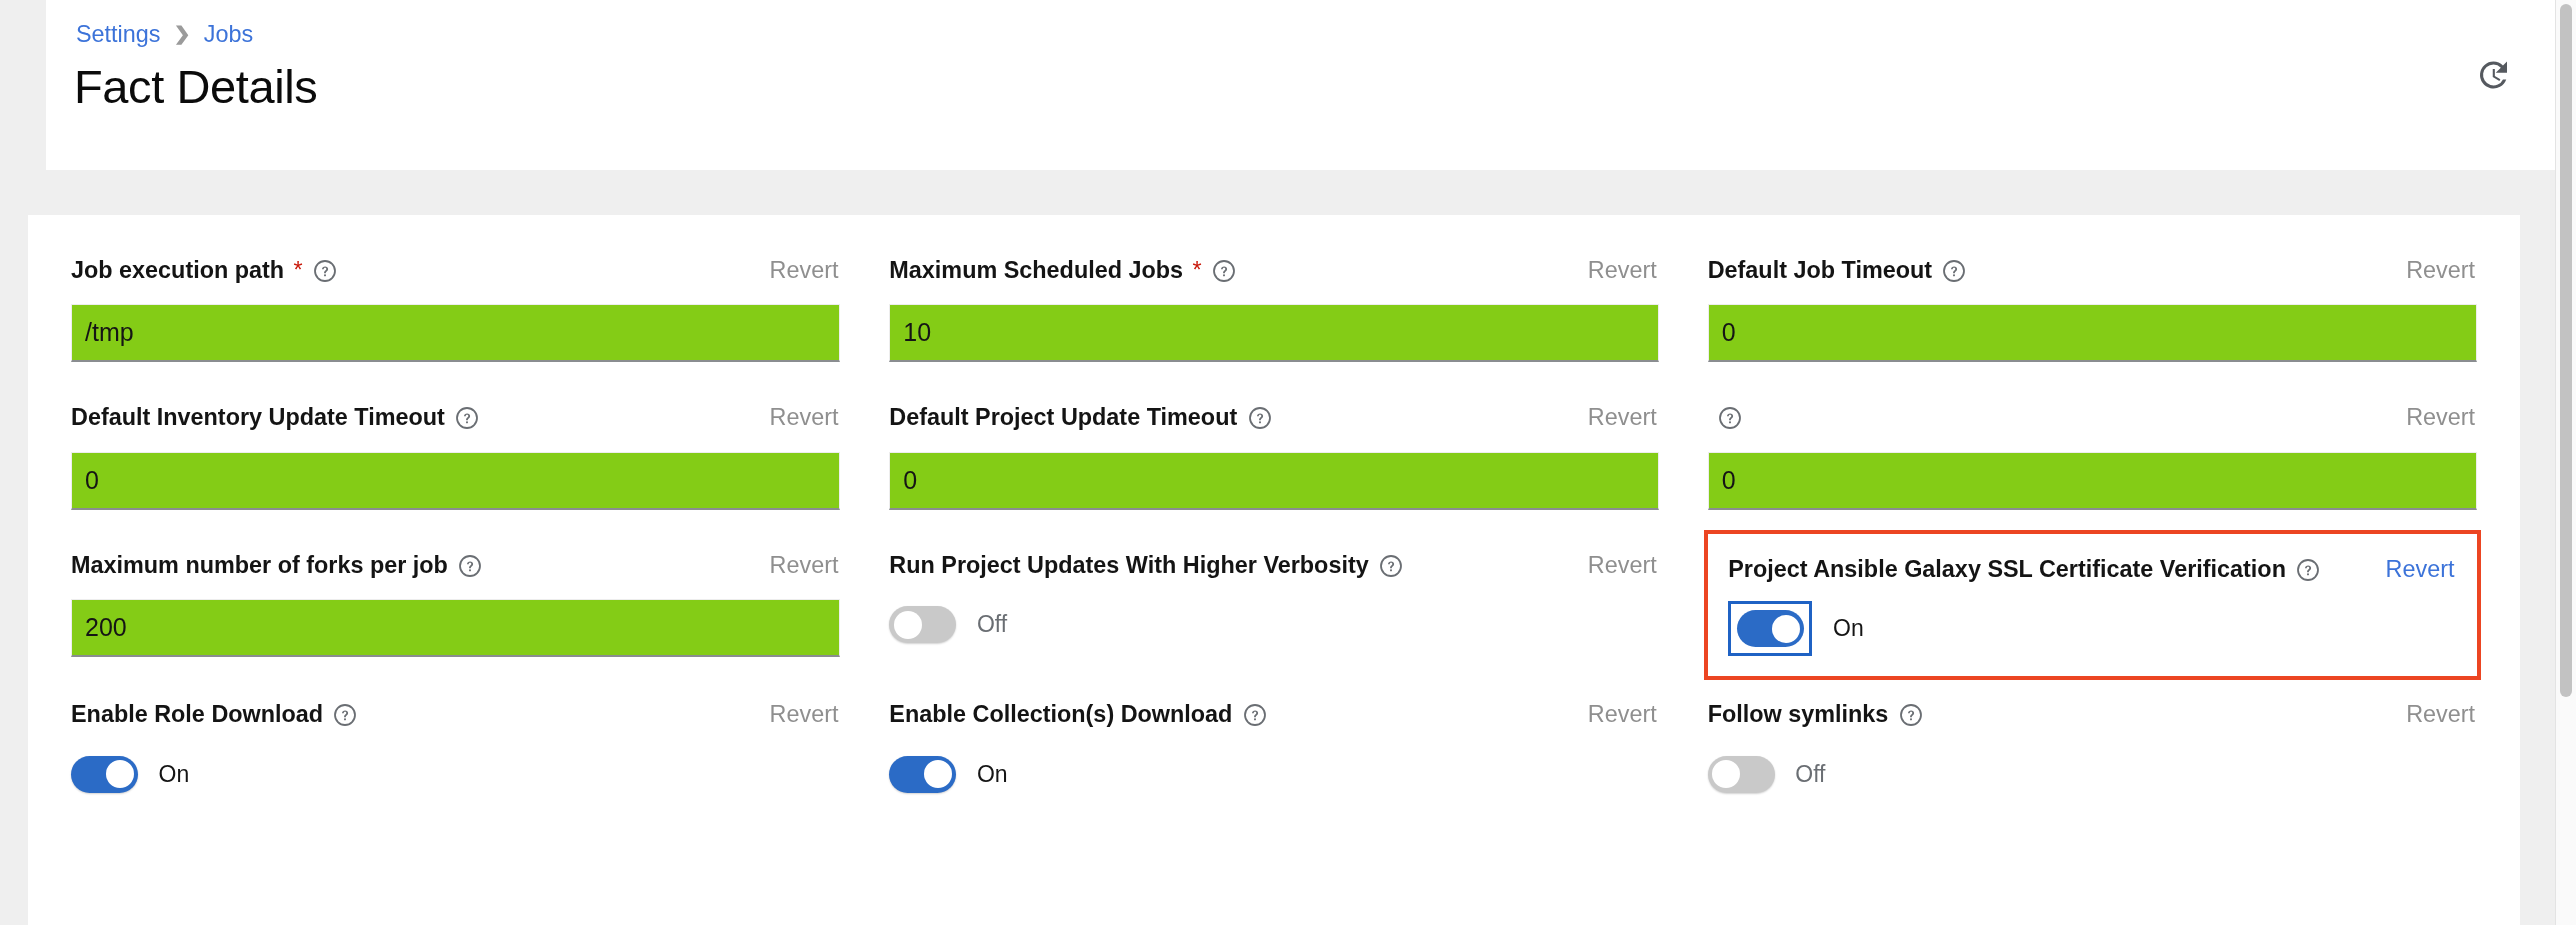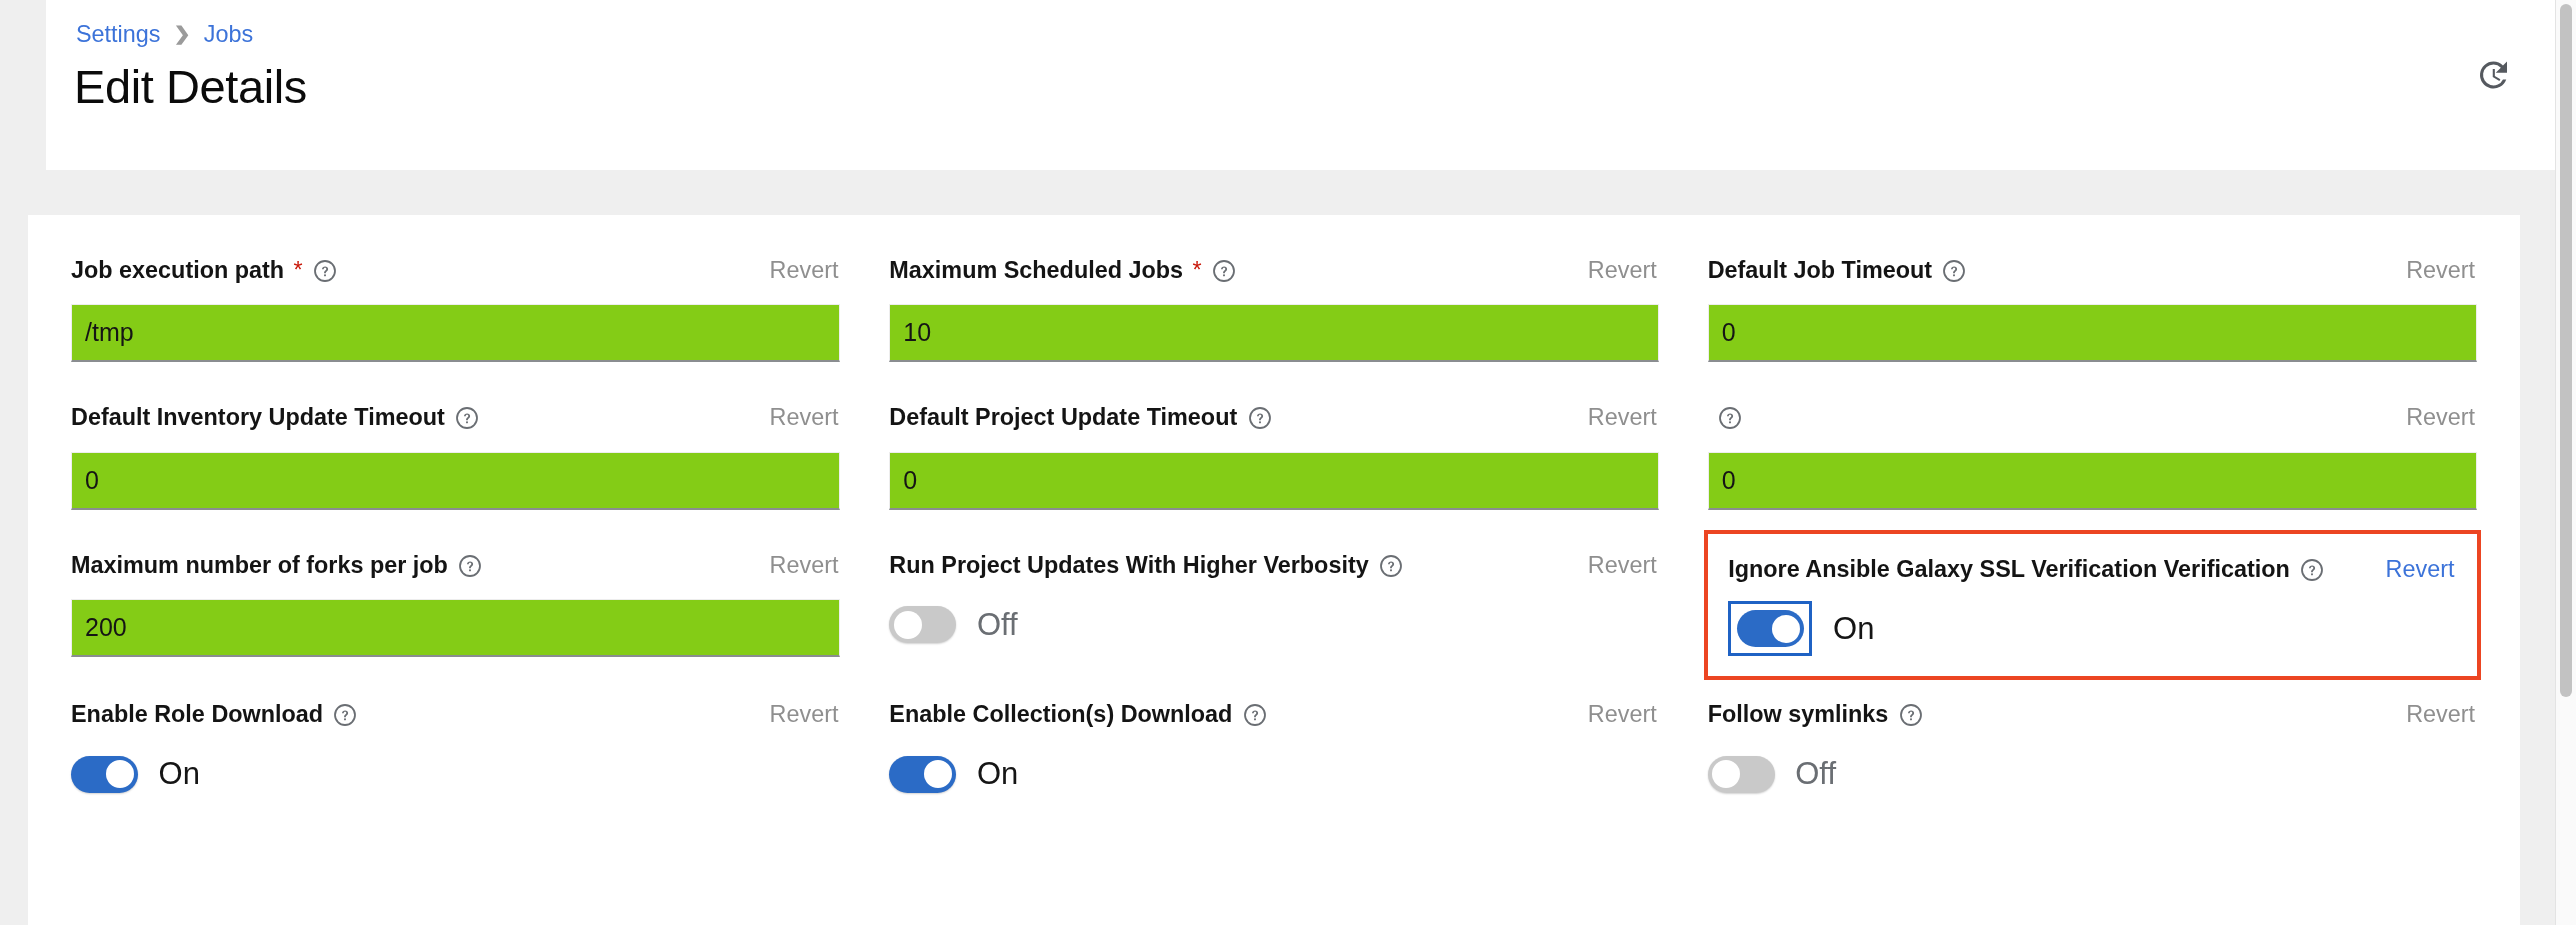--- a/index.html
+++ b/index.html
@@ -157,21 +157,21 @@
     top: 4.7px;
     left: 4.7px;
     width: 28px;
     height: 28px;
     border-radius: 50%;
     background: #ffffff;
     transition: none;
   }
   .toggle.on .knob { left: 35px; }
   .switch-state {
-    font-size: 31px;
+    font-size: 23px;
     color: #151515;
   }
   .switch-state.off { color: #6a6e73; }
 
   
   .toggle-focus {
     display: inline-block;
     padding: 5.6px;
     border: 3.7px solid #1f62c4;
     flex: 0 0 auto;
@@ -211,21 +211,21 @@
 <body>
 
 <div id="page-header">
 
   <div id="breadcrumb">
     <span class="crumb-link">Settings</span>
     <span class="crumb-sep">❯</span>
     <span class="crumb-link">Jobs</span>
   </div>
 
-  <h1 id="page-title">Edit Details</h1>
+  <h1 id="page-title">Fact Details</h1>
 
   <div id="history-button">
     <svg width="36" height="36" viewBox="0 0 24 24" aria-hidden="true">
       <path fill="#55595f" d="M13 3a9 9 0 1 0 8.49 12h-2.16A6.99 6.99 0 1 1 13 5a6.9 6.9 0 0 1 4.9 2.1L14.5 10.5H22V3l-2.68 2.68A8.94 8.94 0 0 0 13 3z"></path>
       <path fill="#55595f" d="M12.5 8h1.4v4.6l3.7 2.2-.7 1.2-4.4-2.6z"></path>
     </svg>
   </div>
 
 </div>
 
@@ -333,21 +333,21 @@
               <div class="toggle">
                 <div class="knob"></div>
               </div>
               <span class="switch-state off">Off</span>
             </div>
           </div>
         </div>
         <div class="field highlighted">
           <div class="field-inner">
             <div class="field-head">
-              <span class="field-label">Ignore Ansible Galaxy SSL Verification Verification</span>
+              <span class="field-label">Project Ansible Galaxy SSL Certificate Verification</span>
               <span class="help-icon">
                 <svg width="24" height="24" viewBox="0 0 24 24" aria-hidden="true">
                   <circle cx="12" cy="12" r="10" fill="none" stroke="#6a6e73" stroke-width="1.8"></circle>
                   <path fill="#6a6e73" d="M11.1 14.3h1.7v-.4c0-.6.3-1 .9-1.5.8-.6 1.4-1.2 1.4-2.4 0-1.6-1.2-2.6-3-2.6-1.7 0-3 1-3.1 2.8h1.7c.1-.9.6-1.4 1.4-1.4.7 0 1.2.4 1.2 1.1 0 .6-.3.9-1 1.5-.8.6-1.2 1.2-1.2 2.2zM12 17.4a1.05 1.05 0 1 0 0-2.1 1.05 1.05 0 0 0 0 2.1z"></path>
                 </svg>
               </span>
               <span class="revert-link active">Revert</span>
             </div>
             <div class="switch-row">
               <span class="toggle-focus">

